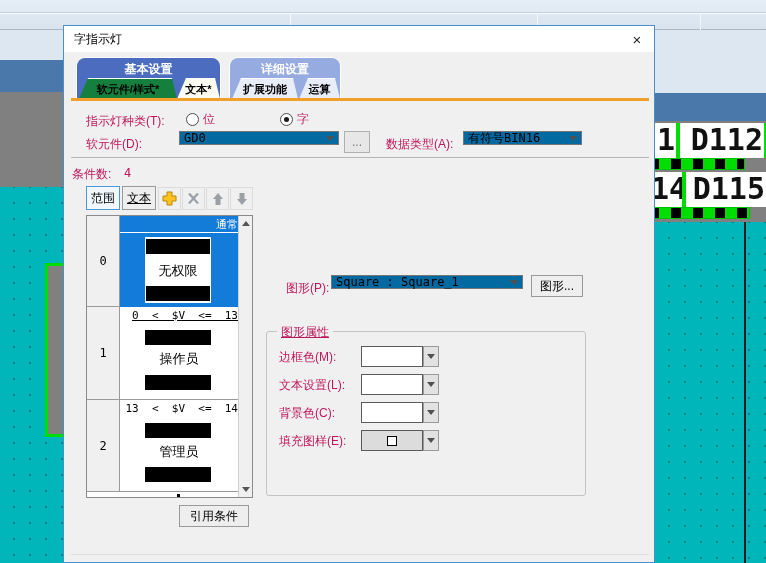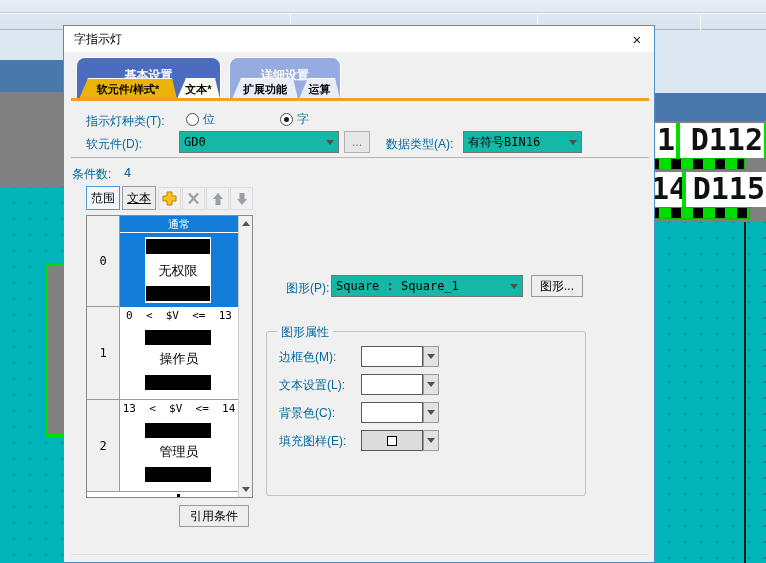--- a/index.html
+++ b/index.html
@@ -39,59 +39,59 @@
 
   
   #dialog { left:63px; top:25px; width:592px; height:538px; background:#f0f0f0;
     border:1px solid #4a90c8; }
   #titlebar { left:0; top:0; width:100%; height:26px; background:#ffffff; display:flex; align-items:center; }
   #titlebar .t { font-size:12px; color:#000; padding-left:10px; flex:1; }
   #close-btn { width:34px; height:24px; display:flex; align-items:center; justify-content:center;
     font-size:15px; color:#222; cursor:default; }
 
   .tabgroup { border-radius:9px 9px 0 0; border:1px solid #ffffff; border-bottom:none; }
-  .tabgroup .gh { display:block; text-align:center; color:#fff; font-size:12px; font-weight:bold; padding-top:9px; }
+  .tabgroup .gh { display:block; text-align:center; color:#fff; font-size:12px; font-weight:bold; padding-top:3px; }
   .tg1 { left:12px; top:31px; width:145px; height:42px; background:#4c6cc0; }
   .tg2 { left:165px; top:31px; width:112px; height:42px; background:#96abdf; }
   .tab { position:absolute; bottom:0; height:21px; font-size:11px; font-weight:bold; color:#000;
     display:flex; align-items:center; justify-content:center;
     clip-path:polygon(9px 0, calc(100% - 5px) 0, 100% 100%, 0 100%);
     border-top:1px solid #fff; white-space:nowrap; }
-  .tab.sel { background:#eab308;margin-top:12px; }
+  .tab.sel { background:#15803d;margin-top:12px; }
   .tab.plain { background:#fdfdf2; }
   .tab.lav { background:#e9edf8; }
   .orange-line { left:7px; top:72px; width:578px; height:3px; background:#f0a028; }
 
-  .lbl { font-size:12px; color:#0369a1; white-space:nowrap; }
+  .lbl { font-size:12px; color:#be185d; white-space:nowrap; }
   .sep-line { height:1px; background:#b5b5b5; }
 
   .radio { width:13px; height:13px; border:1px solid #4d4d4d; border-radius:50%; background:#fff; position:relative; display:inline-block; }
   .radio.on::after { content:""; position:absolute; inset:3px; border-radius:50%; background:#1a1a1a; }
   .radio-row { display:flex; align-items:center; gap:4px; }
 
-  .combo { border:1px solid #767676; background:#14b8a6; height:22px; display:flex; align-items:center; }
+  .combo { border:1px solid #767676; background:#0369a1; height:14px; display:flex; align-items:center; }
   .combo .val { flex:1; padding:0 4px; font-family:"DejaVu Sans Mono", monospace; font-size:12px;
     white-space:nowrap; overflow:hidden; }
   .combo .dd { width:17px; align-self:stretch; display:flex; align-items:center; justify-content:center; }
   .caret { width:0; height:0; border-left:4px solid transparent; border-right:4px solid transparent; border-top:5px solid #505050; }
 
   .btn { background:#eeeeee; border:1px solid #9a9a9a; font-size:12px; color:#000;
     display:flex; align-items:center; justify-content:center; white-space:nowrap; }
   .btn.dim { color:#7a7a7a; background:#e7e7e7; border-color:#b0b0b0; }
   .btn.toggled { background:#f1f7fd; border:1px solid #4d9ada; }
 
   .icon-cell { width:23px; height:23px; display:flex; align-items:center; justify-content:center;
     background:#f0f0f0; border:1px solid #dcdcdc; }
 
   
   #cond-list { left:22px; top:189px; width:167px; height:283px; border:1px solid #8a8a8a; background:#fff; overflow:hidden; }
   .numcol-cell { left:0; width:33px; background:#f0f0f0; border-right:1px solid #9a9a9a; border-bottom:1px solid #9a9a9a;
     display:flex; align-items:center; justify-content:center; font-size:12px; font-family:"DejaVu Sans Mono",monospace; }
   .rowc { left:33px; width:118px; overflow:hidden; }
-  .rowc .hdr { display:block; height:17px; line-height:17px; text-align:center; font-size:11px;
+  .rowc .hdr { display:block; height:17px; line-height:17px; text-align:right; font-size:11px;
     font-family:"DejaVu Sans Mono",monospace; white-space:pre; }
   .blackbar { left:25px; width:66px; height:15px; background:#000; }
   .prev-text { left:0; width:100%; text-align:center; font-size:13px; color:#000; }
   #sb { left:151px; top:0; width:14px; height:281px; background:#f0f0f0; border-left:1px solid #cfcfcf; }
   .sb-arrow { left:0; width:14px; height:15px; display:flex; align-items:center; justify-content:center; }
   .tri-up { width:0; height:0; border-left:4px solid transparent; border-right:4px solid transparent; border-bottom:5px solid #555; }
   .tri-dn { width:0; height:0; border-left:4px solid transparent; border-right:4px solid transparent; border-top:5px solid #555; }
 
   .groupbox { border:1px solid #c3c3c3; border-radius:3px; }
   .gb-title { background:#f0f0f0; padding:0 4px; font-size:12px; }
@@ -227,21 +227,21 @@
       <div class="abs rowc" style="top:0; height:91px; background:#137bd8;">
         <span class="hdr" style="color:#fff; border-bottom:1px solid #fff;">通常</span>
         <div class="abs" style="left:25px; top:21px; width:66px; height:66px; background:#fff;">
           <div class="abs" style="left:1px; top:2px; width:64px; height:15px; background:#000;"></div>
           <div class="abs prev-text" style="top:25px;">无权限</div>
           <div class="abs" style="left:1px; bottom:2px; width:64px; height:15px; background:#000;"></div>
         </div>
       </div>
 
       <div class="abs rowc" style="top:91px; height:93px; background:#fff; border-bottom:1px solid #9a9a9a;">
-        <span class="hdr" style="color:#000;">0  &lt;  $V  &lt;=  13</span>
+        <span class="hdr" style="color:#000;text-decoration:underline;">0  &lt;  $V  &lt;=  13</span>
         <div class="abs blackbar" style="top:23px;"></div>
         <div class="abs prev-text" style="top:43px;">操作员</div>
         <div class="abs blackbar" style="top:68px;"></div>
       </div>
 
       <div class="abs rowc" style="top:184px; height:92px; background:#fff; border-bottom:1px solid #9a9a9a;">
         <span class="hdr" style="color:#000;">13  &lt;  $V  &lt;=  14</span>
         <div class="abs blackbar" style="top:23px;"></div>
         <div class="abs prev-text" style="top:43px;">管理员</div>
         <div class="abs blackbar" style="top:67px;"></div>
@@ -264,21 +264,21 @@
     <span class="abs lbl" style="left:222px; top:254px;">图形(P):</span>
     <div class="abs combo" style="left:267px; top:249px; width:192px;">
       <span class="val">Square : Square_1</span>
       <span class="dd">
           <span class="caret"></span>
         </span>
     </div>
     <div class="abs btn" style="left:467px; top:249px; width:52px; height:22px;">图形...</div>
 
     <div class="abs groupbox" style="left:202px; top:305px; width:320px; height:165px;"></div>
-    <span class="abs lbl gb-title" style="left:213px; top:298px;">图形属性</span>
+    <span class="abs lbl gb-title" style="left:213px; top:298px;text-decoration:underline;">图形属性</span>
 
     <span class="abs lbl" style="left:215px; top:323px;">边框色(M):</span>
     <div class="abs swatch" style="left:297px; top:320px;"></div>
     <div class="abs dropbtn" style="left:359px; top:320px;">
         <span class="caret"></span>
       </div>
 
     <span class="abs lbl" style="left:215px; top:351px;">文本设置(L):</span>
     <div class="abs swatch" style="left:297px; top:348px;"></div>
     <div class="abs dropbtn" style="left:359px; top:348px;">

